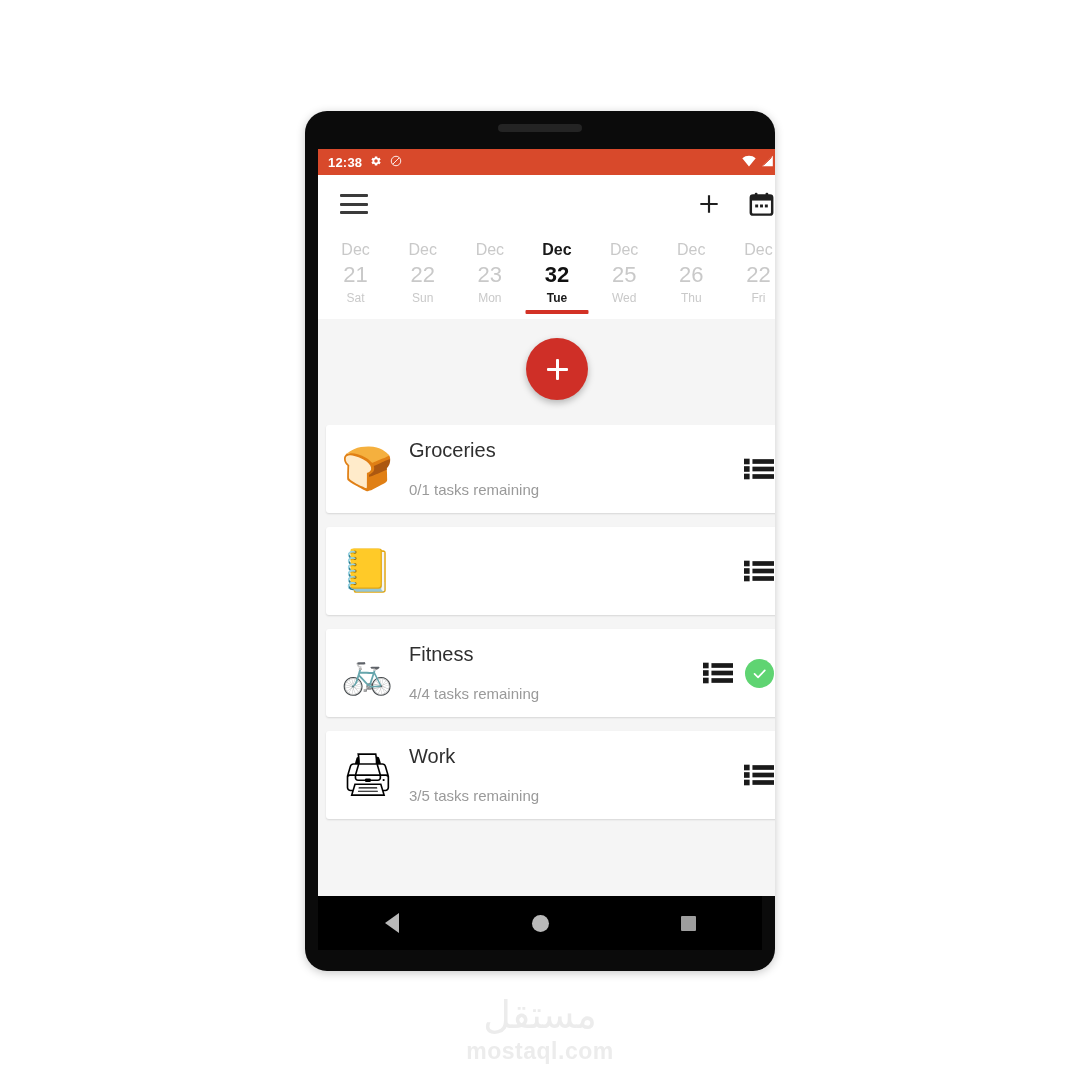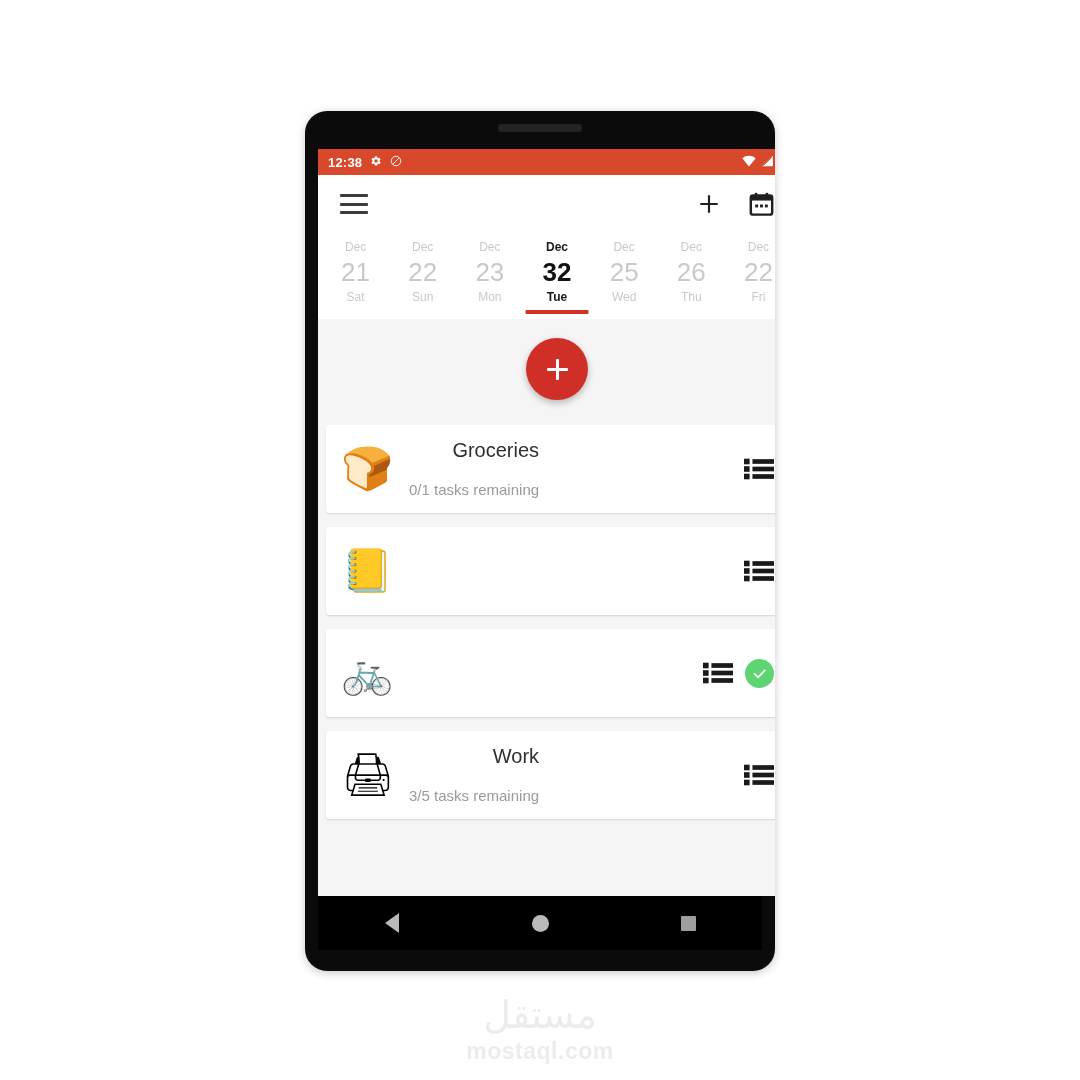--- a/index.html
+++ b/index.html
@@ -45,21 +45,20 @@
 
   
   .screen {
     position: absolute;
     left: 13px;
     top: 38px;
     width: 478px;
     height: 747px;
     background: #14532d;
     overflow: hidden;
-    text-align: right;
   }
 
   
   .status-bar {
     height: 26px;
     background: #d8492b;
     display: flex;
     align-items: center;
     padding: 0 9px 0 10px;
     color: #ffffff;
@@ -101,22 +100,22 @@
   .date-cell {
     flex: 1;
     display: flex;
     flex-direction: column;
     align-items: center;
     justify-content: flex-start;
     padding-top: 6px;
     position: relative;
     cursor: pointer;
   }
-  .date-month { font-size: 12px; color: #c9c9c9; line-height: 1.4; }
-  .date-day   { font-size: 26px; color: #c9c9c9; line-height: 1.25; font-weight: 400; }
+  .date-month { font-size: 16px; color: #c9c9c9; line-height: 1.4; }
+  .date-day   { font-size: 22px; color: #c9c9c9; line-height: 1.25; font-weight: 400; }
   .date-wd    { font-size: 12px; color: #c9c9c9; line-height: 1.5; }
   .date-cell.selected .date-month { color: #1a1a1a; font-weight: bold; }
   .date-cell.selected .date-day   { color: #111111; font-weight: bold; }
   .date-cell.selected .date-wd    { color: #1a1a1a; font-weight: bold; }
   .date-underline {
     position: absolute;
     bottom: 5px;
     left: 50%;
     transform: translateX(-50%);
     width: 63px;
@@ -373,20 +372,24 @@
               <rect x="0" y="9" width="6" height="6" fill="#1a1a1a"></rect>
                 <rect x="9" y="9.5" width="23" height="5" fill="#1a1a1a"></rect>
               <rect x="0" y="17" width="6" height="6" fill="#1a1a1a"></rect>
                 <rect x="9" y="17.5" width="23" height="5" fill="#1a1a1a"></rect>
             </svg>
           </div>
         </div>
 
         <div class="card">
           <div class="card-emoji">🚲</div>
+          <div class="card-text">
+            <span class="card-title">Fitness</span>
+            <span class="card-sub">4/4 tasks remaining</span>
+          </div>
           <div class="card-actions">
             <svg class="list-icon" viewBox="0 0 32 24">
               <rect x="0" y="1" width="6" height="6" fill="#1a1a1a"></rect>
                 <rect x="9" y="1.5" width="23" height="5" fill="#1a1a1a"></rect>
               <rect x="0" y="9" width="6" height="6" fill="#1a1a1a"></rect>
                 <rect x="9" y="9.5" width="23" height="5" fill="#1a1a1a"></rect>
               <rect x="0" y="17" width="6" height="6" fill="#1a1a1a"></rect>
                 <rect x="9" y="17.5" width="23" height="5" fill="#1a1a1a"></rect>
             </svg>
             <div class="done-badge">

